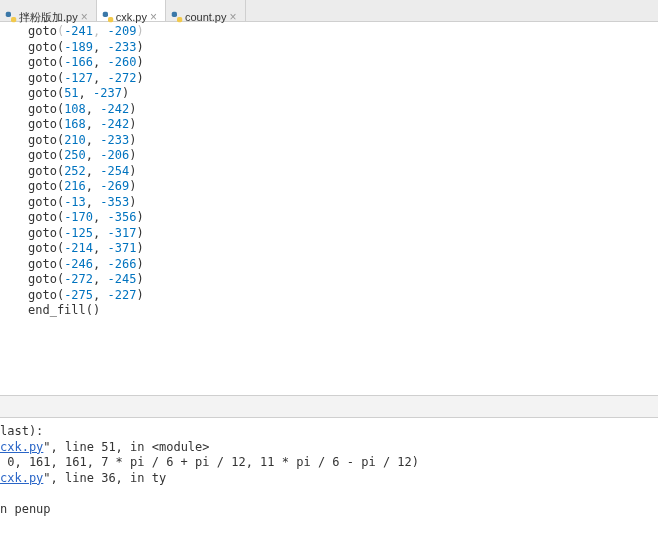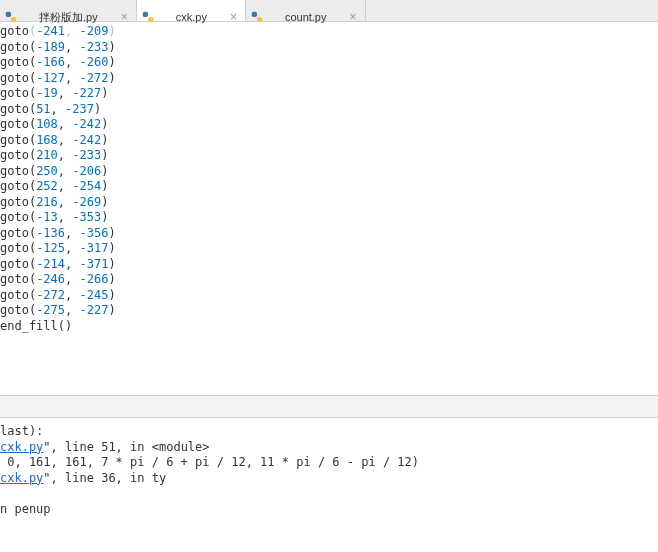--- a/index.html
+++ b/index.html
@@ -19,40 +19,41 @@
   display: flex;
   align-items: stretch;
   font-family: -apple-system, "Segoe UI", sans-serif;
   font-size: 11px;
 }
 .tab {
   display: flex;
   align-items: center;
   padding: 13px 6px 0 4px;
   border-right: 1px solid #cfcfcf;
-  gap: 21px;
+  gap: 1px;
   background: #ececec;
   cursor: pointer;
 }
 .tab.active { background: #ffffff; }
 .file-icon {
   width: 14px;
   height: 14px;
   flex-shrink: 0;
 }
 .close-x {
   color: #999;
   font-size: 12px;
   padding: 0 2px;
 }
 .editor {
   height: 374px;
   background: #ffffff;
   border-bottom: 1px solid #cfcfcf;
   overflow: hidden;
+  padding-left: 28px;
   padding-top: 2px;
   line-height: 15.5px;
 }
 .codeline {
   white-space: pre;
   font-size: 12px;
   color: #333;
   height: 15.5px;
 }
 .codeline.highlighted { background: #fcf7e3; }
@@ -106,30 +107,29 @@
       <span>count.py</span>
       <span class="close-x">×</span>
     </div>
   </div>
 
 <div class="editor" id="editor-container">
     <div class="codeline" style="color: rgb(189, 189, 189);"><span class="fn">goto</span>(<span class="num">-241</span>, <span class="num">-209</span>)</div>
     <div class="codeline"><span class="fn">goto</span>(<span class="num">-189</span>, <span class="num">-233</span>)</div>
     <div class="codeline"><span class="fn">goto</span>(<span class="num">-166</span>, <span class="num">-260</span>)</div>
     <div class="codeline"><span class="fn">goto</span>(<span class="num">-127</span>, <span class="num">-272</span>)</div>
-    <div class="codeline"><span class="fn">goto</span>(<span class="num">-19</span>, <span class="num">-227</span>)</div>
     <div class="codeline"><span class="fn">goto</span>(<span class="num">51</span>, <span class="num">-237</span>)</div>
     <div class="codeline"><span class="fn">goto</span>(<span class="num">108</span>, <span class="num">-242</span>)</div>
     <div class="codeline"><span class="fn">goto</span>(<span class="num">168</span>, <span class="num">-242</span>)</div>
     <div class="codeline"><span class="fn">goto</span>(<span class="num">210</span>, <span class="num">-233</span>)</div>
     <div class="codeline"><span class="fn">goto</span>(<span class="num">250</span>, <span class="num">-206</span>)</div>
     <div class="codeline"><span class="fn">goto</span>(<span class="num">252</span>, <span class="num">-254</span>)</div>
     <div class="codeline"><span class="fn">goto</span>(<span class="num">216</span>, <span class="num">-269</span>)</div>
     <div class="codeline"><span class="fn">goto</span>(<span class="num">-13</span>, <span class="num">-353</span>)</div>
-    <div class="codeline"><span class="fn">goto</span>(<span class="num">-136</span>, <span class="num">-356</span>)</div>
+    <div class="codeline"><span class="fn">goto</span>(<span class="num">-170</span>, <span class="num">-356</span>)</div>
     <div class="codeline"><span class="fn">goto</span>(<span class="num">-125</span>, <span class="num">-317</span>)</div>
     <div class="codeline"><span class="fn">goto</span>(<span class="num">-214</span>, <span class="num">-371</span>)</div>
     <div class="codeline"><span class="fn">goto</span>(<span class="num">-246</span>, <span class="num">-266</span>)</div>
     <div class="codeline"><span class="fn">goto</span>(<span class="num">-272</span>, <span class="num">-245</span>)</div>
     <div class="codeline"><span class="fn">goto</span>(<span class="num">-275</span>, <span class="num">-227</span>)</div>
     <div class="codeline">end_fill()</div>
   </div>
 
 <div class="console-gap"></div>
 

